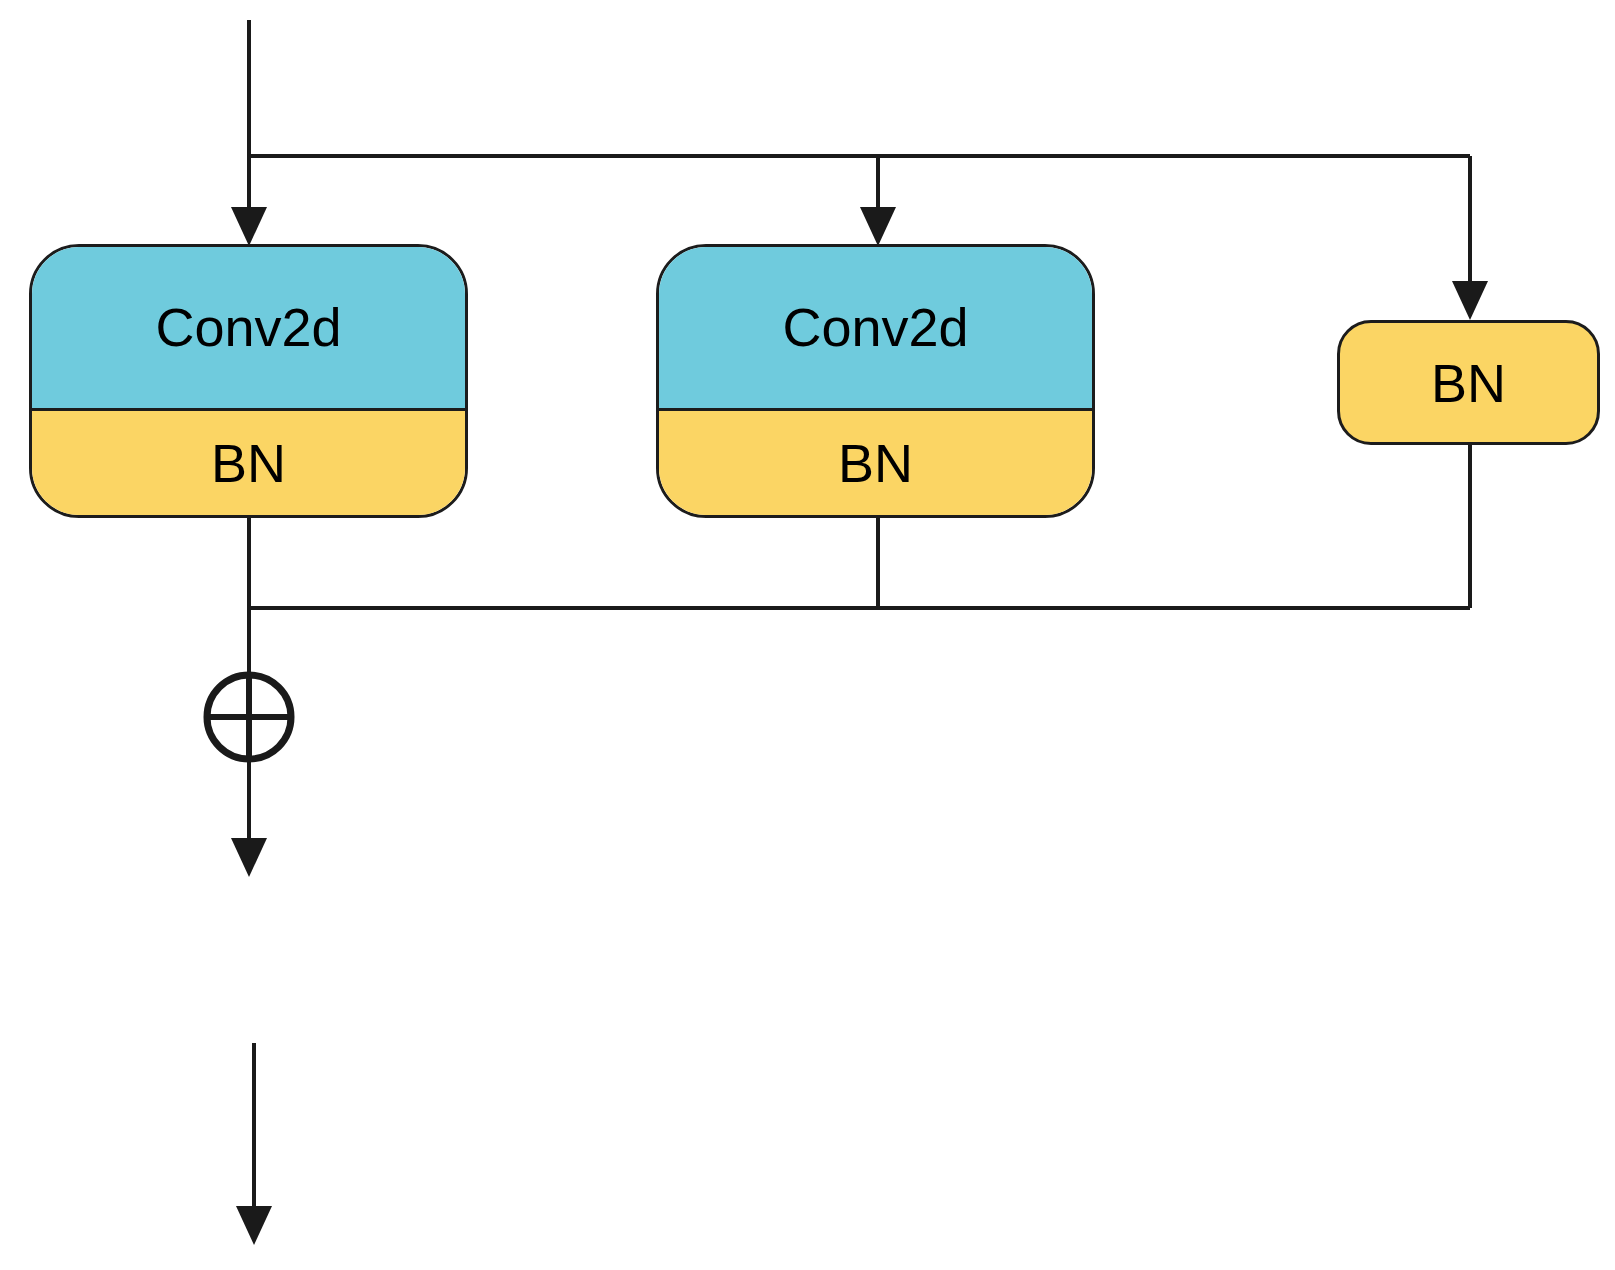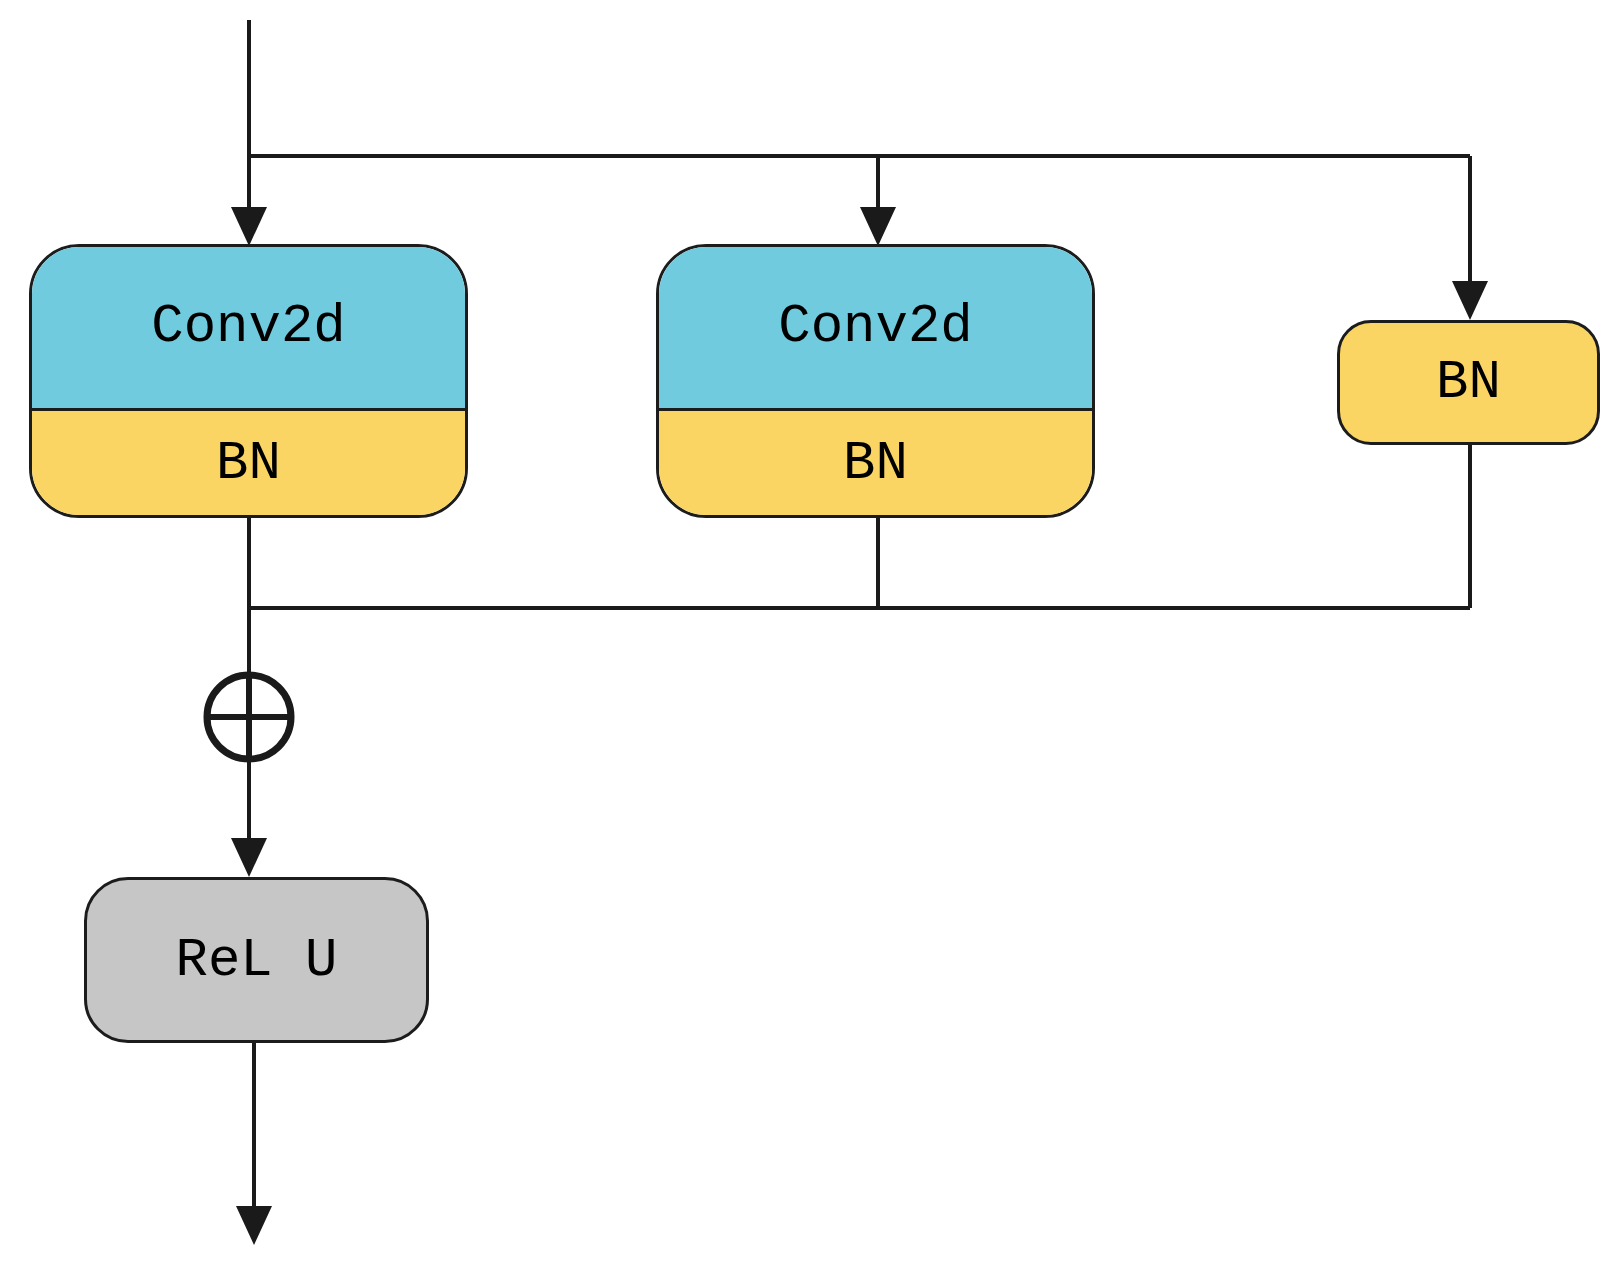--- a/index.html
+++ b/index.html
@@ -1,21 +1,21 @@
 <!DOCTYPE html>
 <html style="--conv-fill: #6fcbdd; --bn-fill: #fbd564; --activation-fill: #c6c6c6; --line: #1a1a1a; --background: #ffffff;"><head>
 <meta charset="utf-8">
 <style>
   html, body { margin: 0; padding: 0; background: #ffffff; }
   .canvas {
     position: relative;
     width: 1615px;
     height: 1270px;
     background: var(--background, #ffffff);
-    font-family: Liberation Mono, monospace;
+    font-family: Liberation Sans, sans-serif;
     color: #000000;
     overflow: hidden;
   }
   .wires {
     position: absolute;
     left: 0; top: 0;
     width: 100%; height: 100%;
   }
   .wires line {
     stroke: var(--line, #1a1a1a);
@@ -119,15 +119,14 @@
 
   <div class="block" id="conv1x1-block">
     <div class="section conv-sec">
       <div class="block-text">Conv2d</div>
     </div>
     <div class="section bn-sec block-text">BN</div>
   </div>
 
   <div class="block section block-text" id="identity-bn-block">BN</div>
 
-  <div class="block section block-text" id="relu-block">ReL U</div>
 
 </div>
 
 </body></html>

